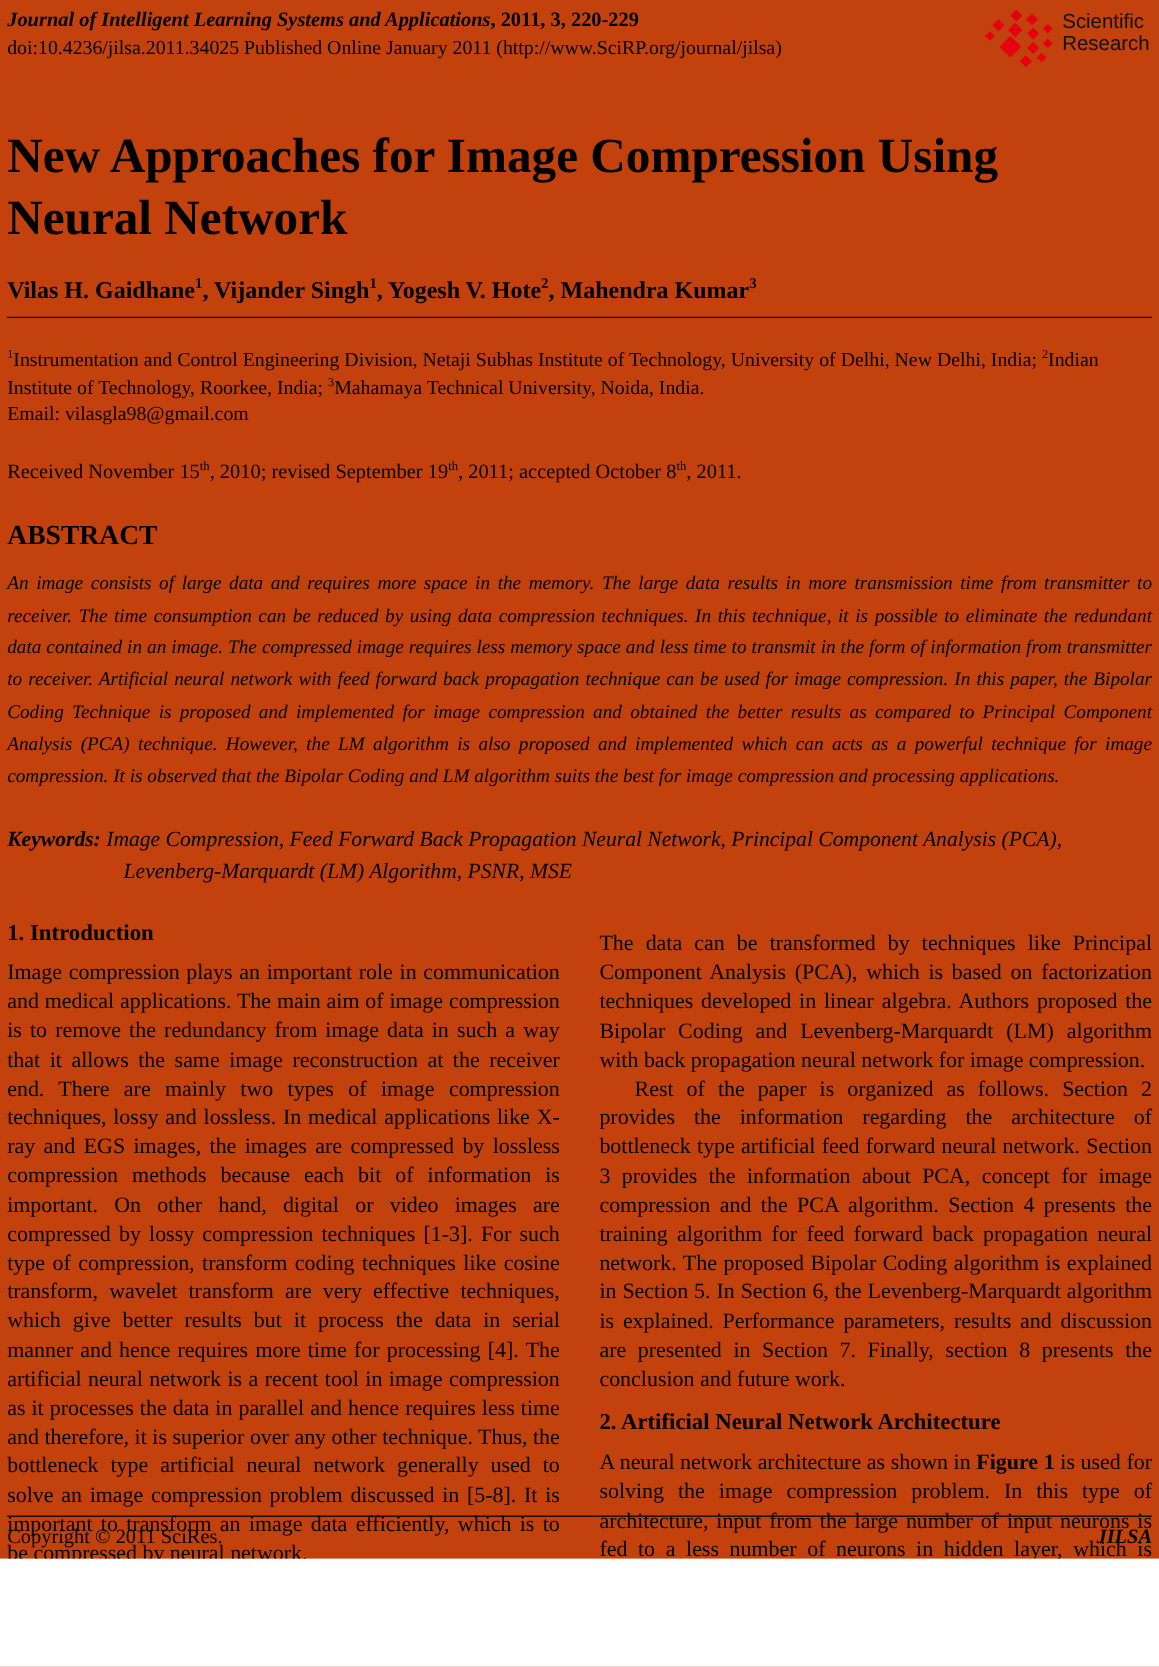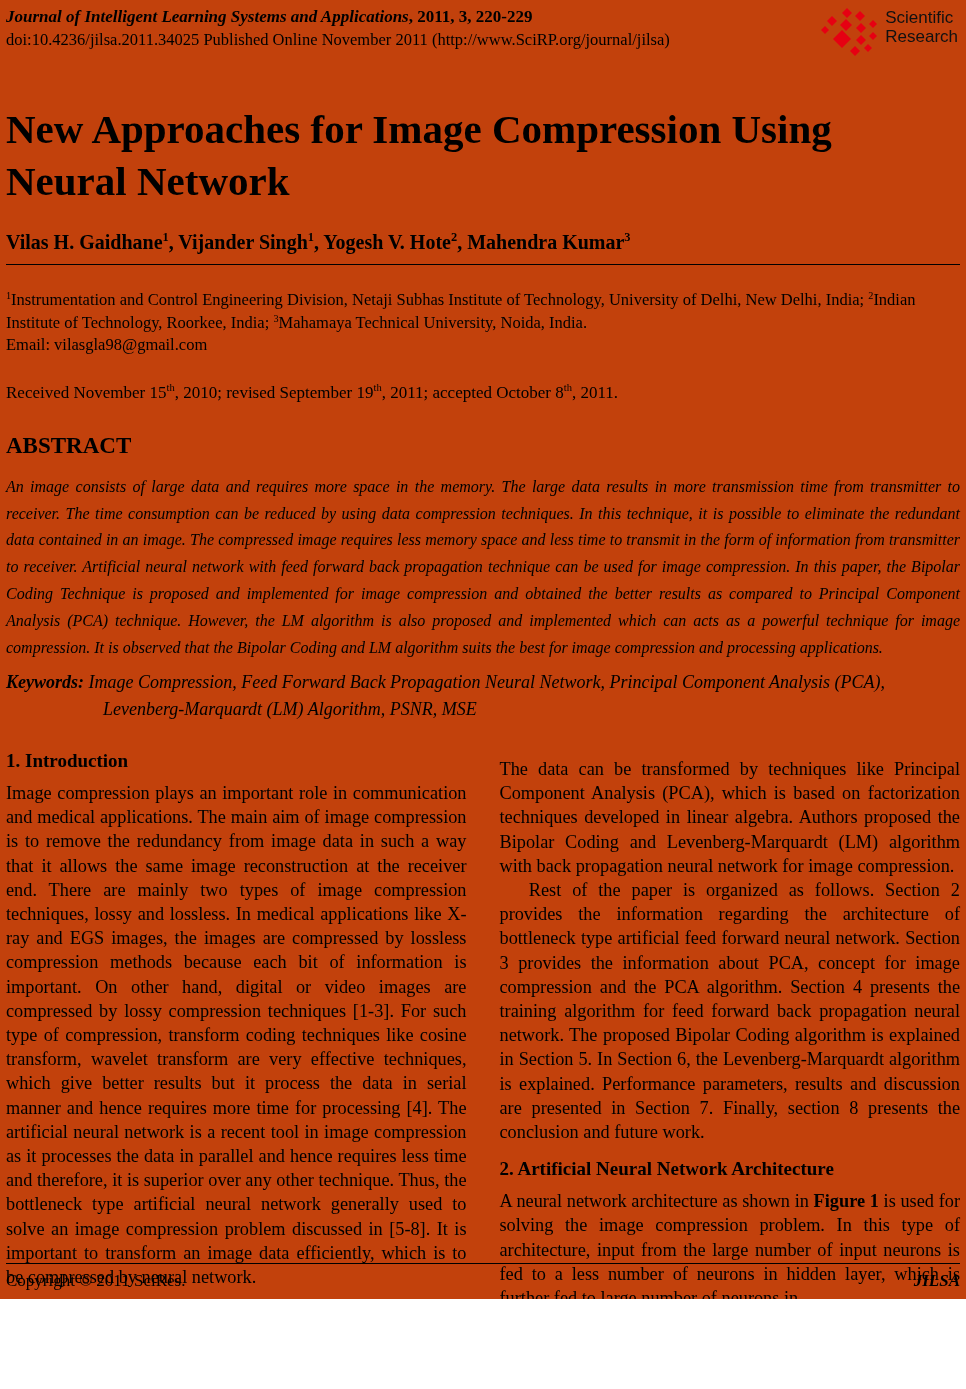--- a/index.html
+++ b/index.html
@@ -50,21 +50,21 @@
   
   .abstract-heading { margin-top: 30px; font-size: 23px; font-weight: bold; }
   .abstract-text {
     margin-top: 15px;
     font-size: 16px;
     font-style: italic;
     line-height: 26.8px;
     text-align: justify;
   }
   .keywords {
-    margin-top: 8px;
+    margin-top: 25px;
     font-size: 18px;
     font-style: italic;
     line-height: 26.8px;
     padding-left: 97px;
     text-indent: -97px;
   }
   .keywords .kw-label { font-weight: bold; }
 
   
   .columns { display: flex; gap: 33px; margin-top: 27px; }
@@ -91,21 +91,21 @@
 </head>
 <body>
 
 <div class="page">
 
   <div class="header">
     <div>
       <div class="journal-line">
         <span class="jtitle">Journal of Intelligent Learning Systems and Applications</span><span class="jmeta">, 2011, 3, 220-229</span>
       </div>
-      <div class="doi-line">doi:10.4236/jilsa.2011.34025 Published Online November 2011 (http://www.SciRP.org/journal/jilsa)</div>
+      <div class="doi-line">doi:10.4236/jilsa.2011.34025 Published Online January 2011 (http://www.SciRP.org/journal/jilsa)</div>
     </div>
     <div class="logo">
       <svg width="62" height="52" viewBox="0 0 62 52">
         <g fill="#e60012">
           <polygon points="30,2 35,7 30,12 25,7"></polygon>
           <polygon points="43,5 48,10 43,15 38,10"></polygon>
           <polygon points="15,10 20,15 15,20 10,15"></polygon>
           <polygon points="29,13 35,19 29,25 23,19"></polygon>
           <polygon points="44,17 49,22 44,27 39,22"></polygon>
           <polygon points="56,14 60,18 56,22 52,18"></polygon>

